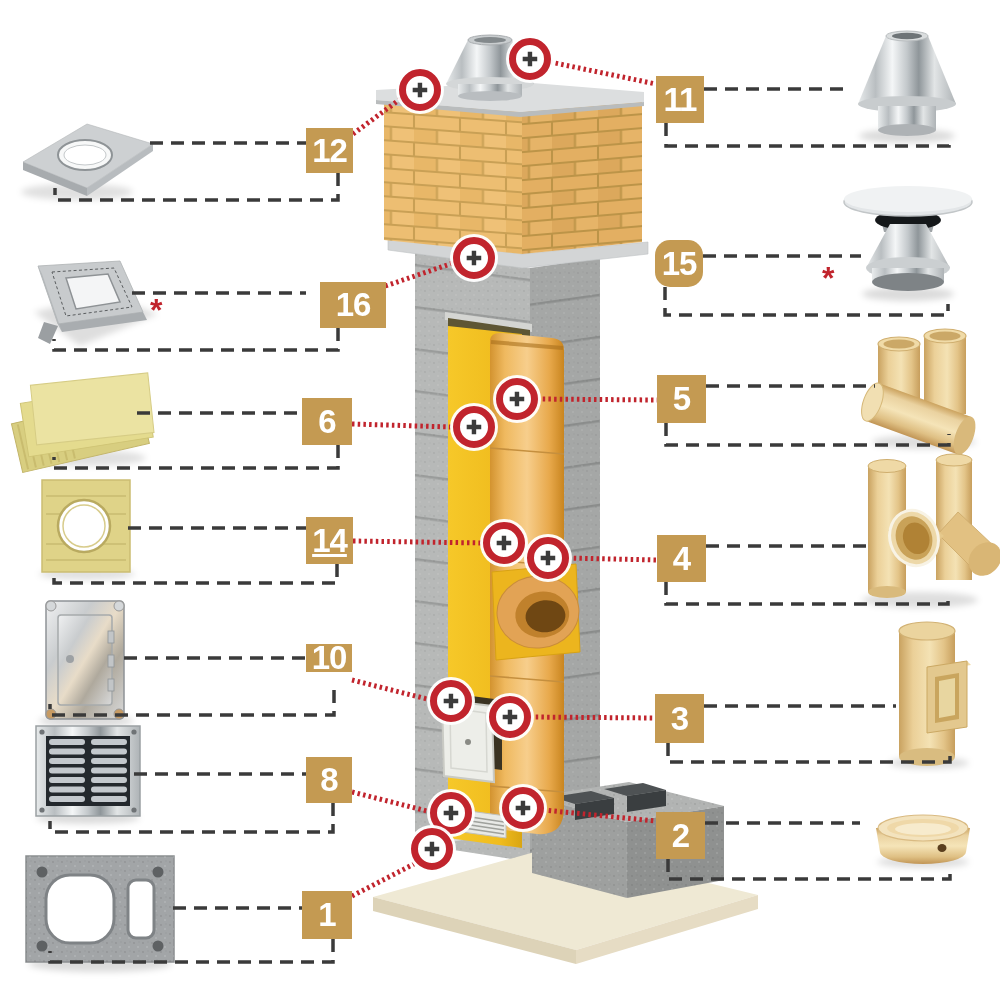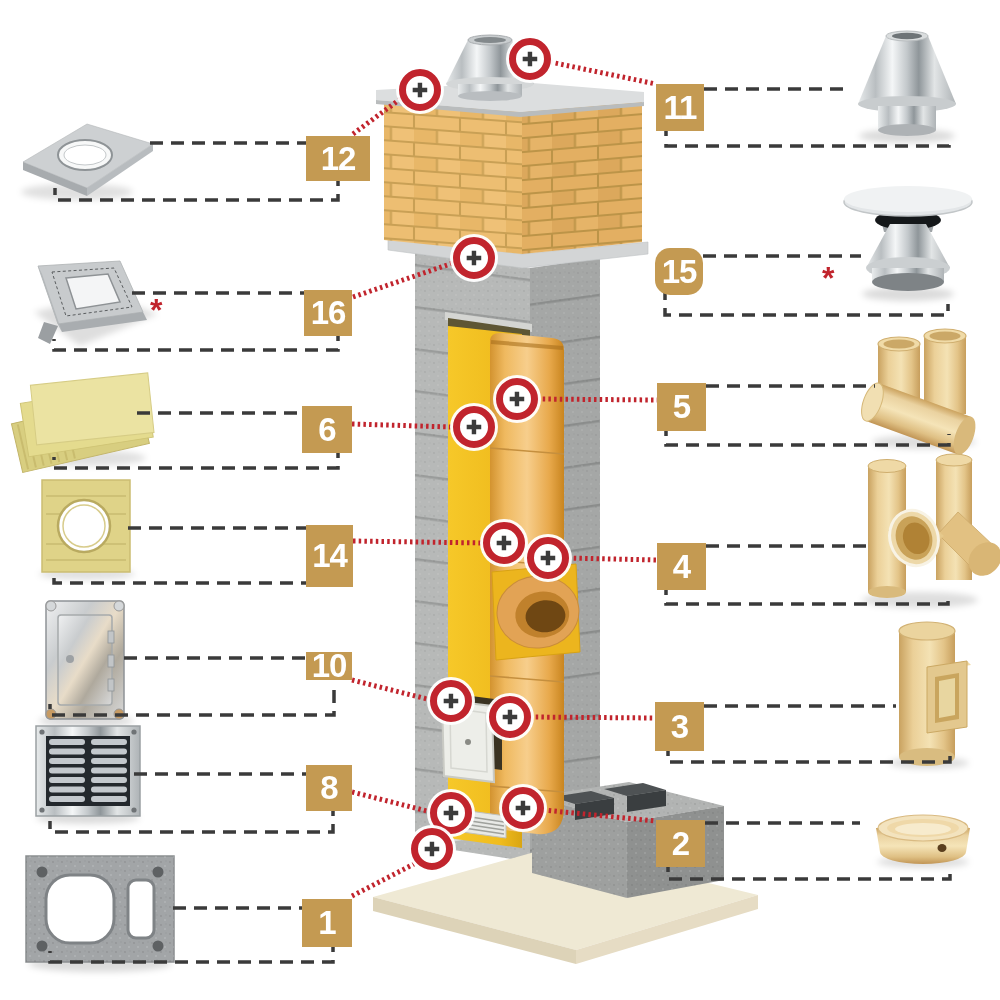--- a/index.html
+++ b/index.html
@@ -1,21 +1,21 @@
 <!DOCTYPE html>
 <html><head>
 <meta charset="utf-8">
 <style>
   html,body{margin:0;padding:0;background:#fff;}
   .stage{position:relative;width:1000px;height:1000px;background:#ffffff;overflow:hidden;
          font-family:"Liberation Sans",sans-serif;}
   .scene-svg{position:absolute;left:0;top:0;width:1000px;height:1000px;}
   .lab{position:absolute;display:flex;align-items:center;justify-content:center;
        background:#C49A52;color:#ffffff;font-weight:bold;font-size:33px;
-       letter-spacing:-1px;user-select:none;margin-top:8px;}
+       letter-spacing:-1px;user-select:none;}
   .marker{position:absolute;width:42px;height:42px;border-radius:50%;
           background:#ffffff;border:7px solid #C1242D;box-sizing:border-box;
           box-shadow:0 0 0 3px rgba(255,255,255,.95);
           display:flex;align-items:center;justify-content:center;}
   .marker span{color:#3B3B3B;font-size:19px;font-weight:bold;line-height:1;}
   .ast{position:absolute;color:#C1242D;font-weight:bold;font-size:32px;line-height:1;}
 </style>
 </head>
 <body>
 
@@ -385,39 +385,39 @@
     <path d="M353 541 L484 543"></path>
     <path d="M568 558 L657 560"></path>
     <path d="M352 680 L431 700"></path>
     <path d="M530 717 L655 718"></path>
     <path d="M352 792 L431 812"></path>
     <path d="M543 810 L656 821"></path>
     <path d="M352 896 L414 864"></path>
   </g>
 </svg>
 
-<div class="lab" style="left:306px;top:128px;width:64px;height:45px;">
+<div class="lab" style="left:306px;top:128px;width:47px;height:45px;">
       <span>12</span>
     </div>
 <div class="lab" style="left:656px;top:76px;width:48px;height:47px;">
       <span>11</span>
     </div>
-<div class="lab" style="left:304px;top:282px;width:48px;height:46px;">
+<div class="lab" style="left:320px;top:282px;width:66px;height:46px;">
       <span>16</span>
     </div>
 <div class="lab" style="left:655px;top:240px;width:48px;height:47px;border-radius:15px;">
       <span>15</span>
     </div>
 <div class="lab" style="left:302px;top:398px;width:50px;height:47px;">
       <span>6</span>
     </div>
 <div class="lab" style="left:657px;top:375px;width:49px;height:48px;">
       <span>5</span>
     </div>
-<div class="lab" style="left:306px;top:517px;width:47px;height:62px;">
+<div class="lab" style="left:306px;top:517px;width:47px;height:47px;text-decoration:underline;">
       <span>14</span>
     </div>
 <div class="lab" style="left:657px;top:535px;width:49px;height:47px;">
       <span>4</span>
     </div>
 <div class="lab" style="left:306px;top:644px;width:46px;height:28px;">
       <span>10</span>
     </div>
 <div class="lab" style="left:655px;top:694px;width:49px;height:49px;">
       <span>3</span>

